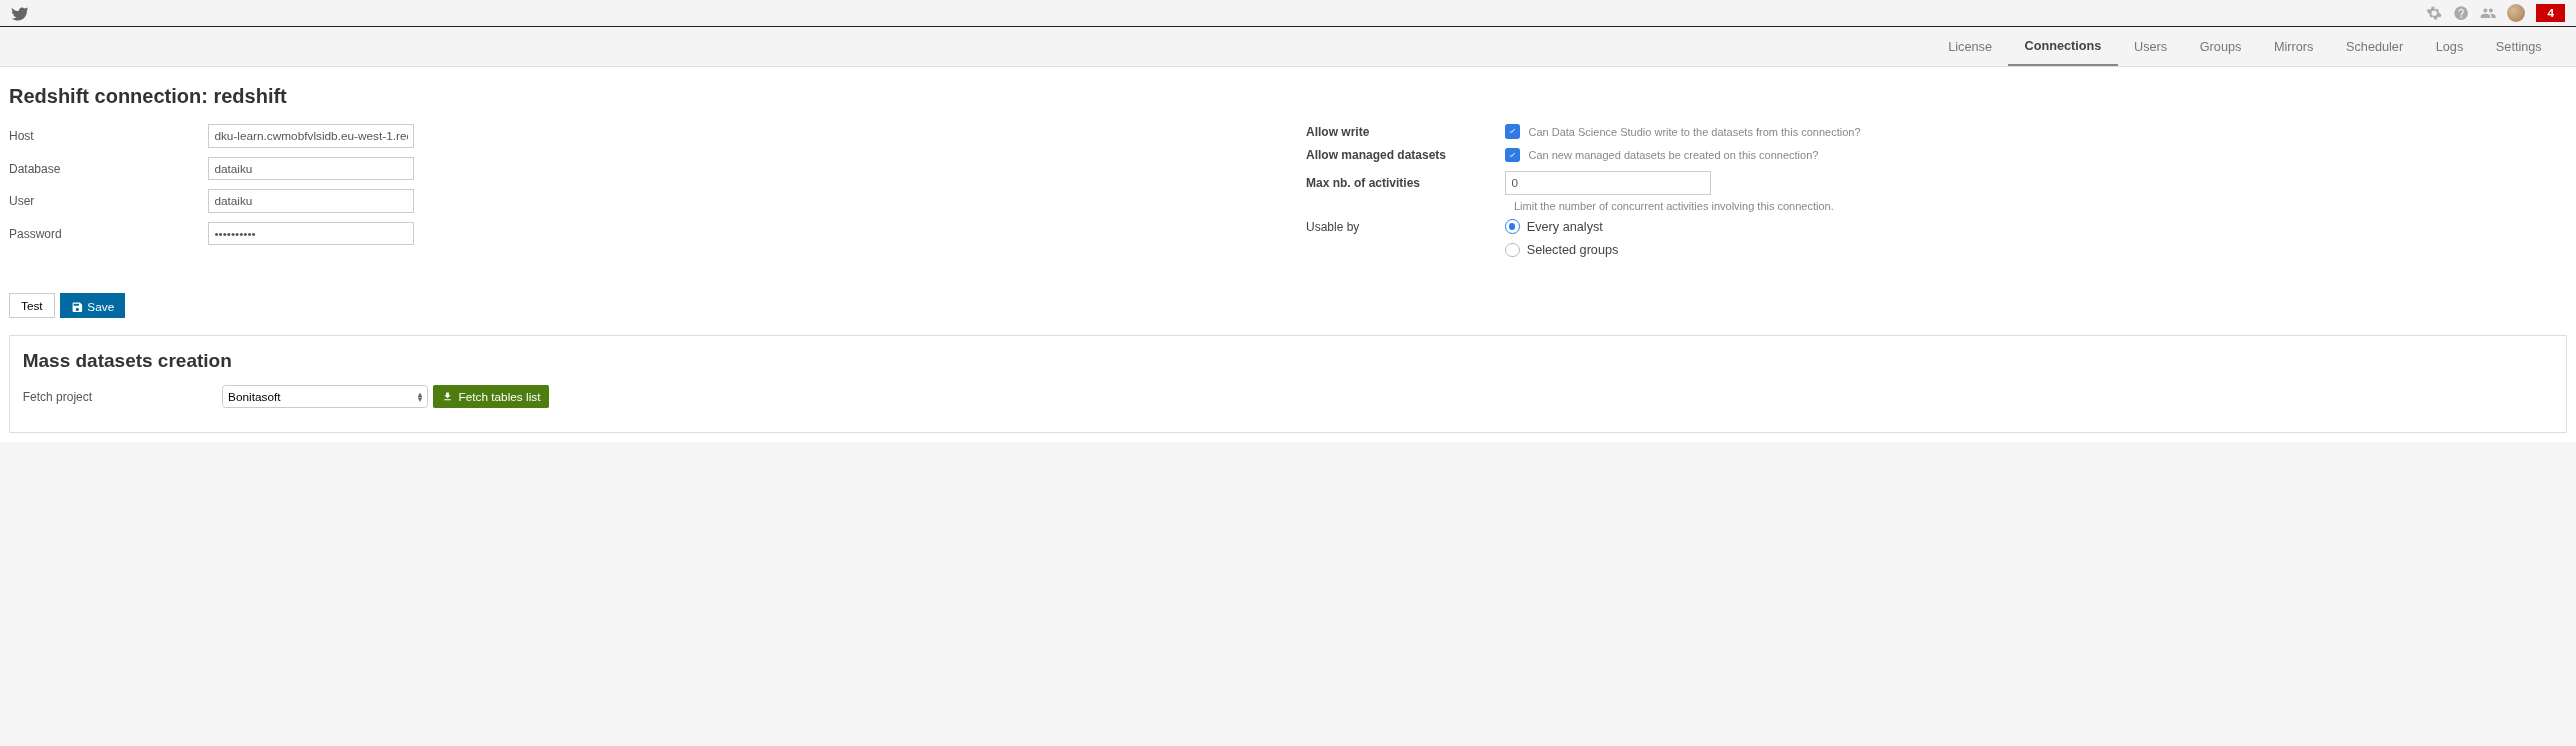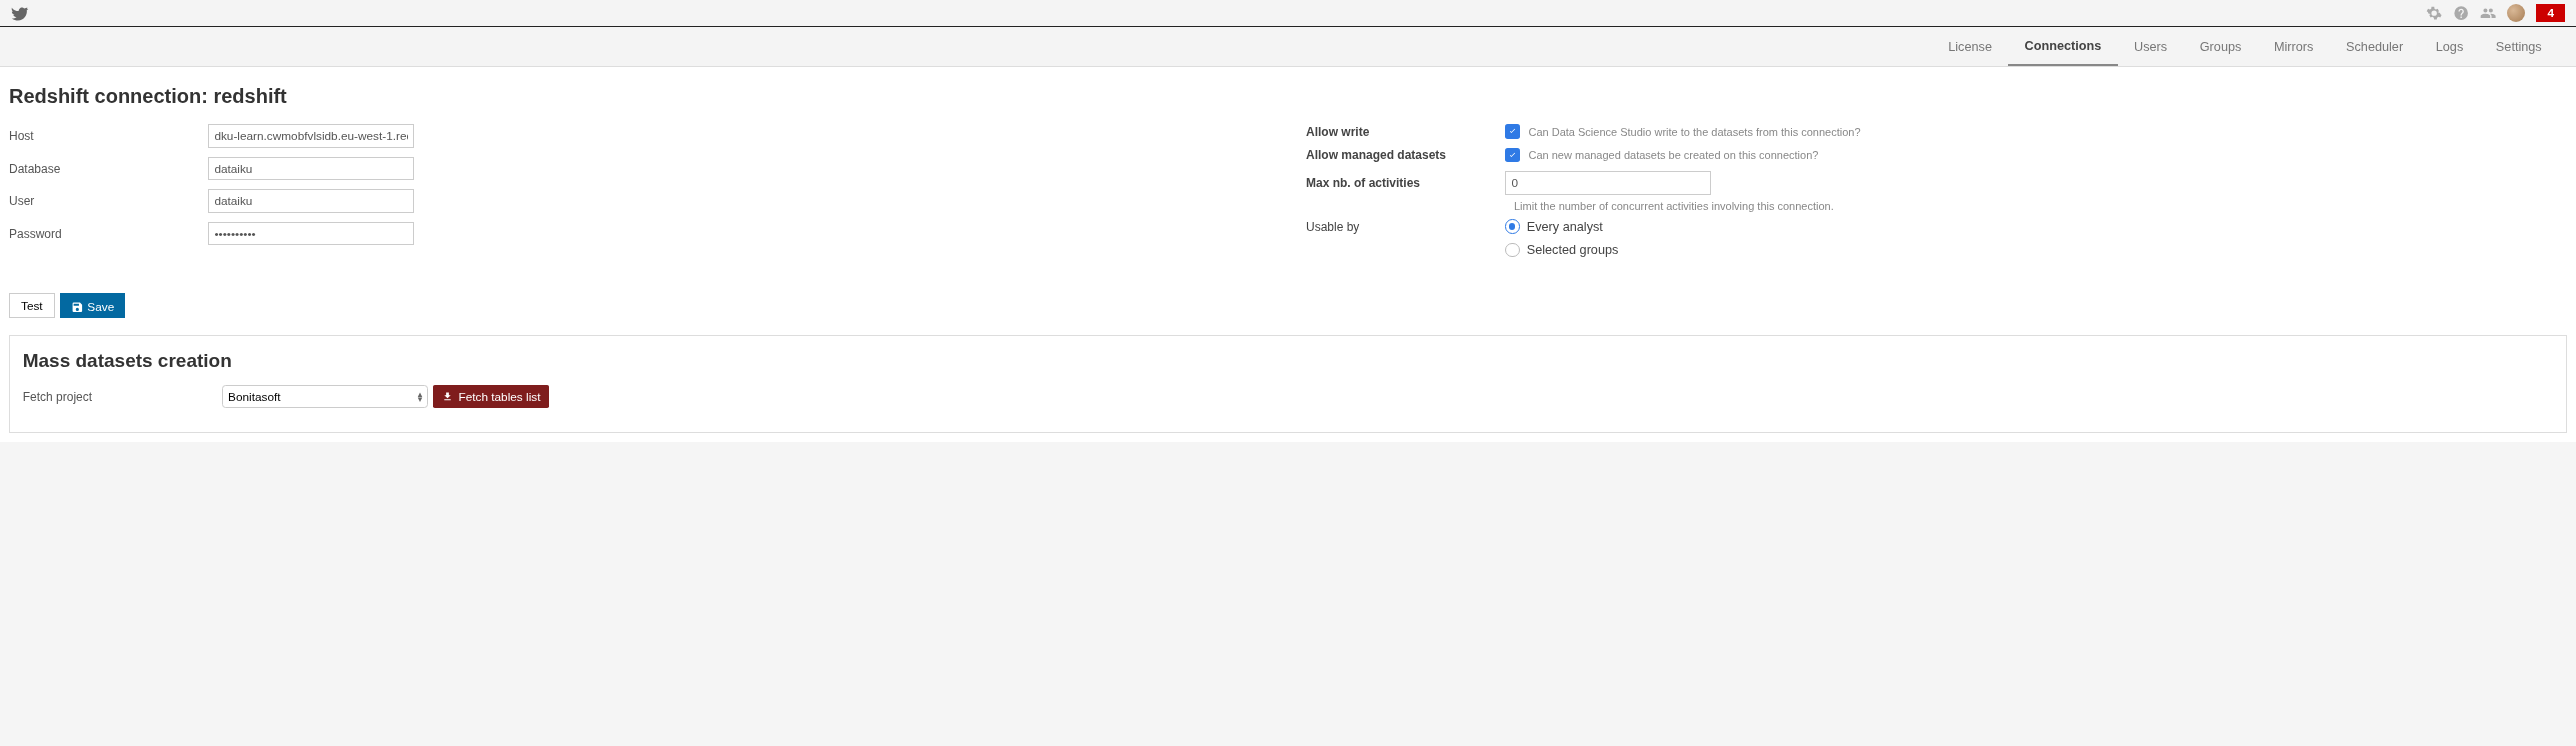--- a/index.html
+++ b/index.html
@@ -40,21 +40,21 @@
 .btn-test { border: 0.9px solid #ccc; background: #fff; padding: 4.5px 11px; font-size: 11.8px; cursor: pointer; }
 .btn-save { border: none; background: #0369a1; color: #fff; padding: 4.5px 11px; font-size: 11.8px; cursor: pointer; display: inline-flex; align-items: flex-end; gap: 3.6px; }
 .btn-save svg { width: 12.7px; height: 12.7px; fill: #fff; }
 
 .panel { border: 0.9px solid #ddd; margin-top: 16.3px; padding: 14.5px 12.7px; }
 .panel h2 { font-size: 19px; font-weight: bold; color: #333; margin-bottom: 12.7px; }
 .select { width: 206px; height: 23.5px; border: 0.9px solid #ccc; border-radius: 3.6px; padding: 1.8px 5.4px; font-size: 11.8px; background: #fff; cursor: pointer; appearance: none; position: relative; }
 .select-wrap { position: relative; display: inline-block; }
 .select-wrap::after { content: ''; position: absolute; right: 7.2px; top: 4.5px; width: 7.2px; height: 12.7px; pointer-events: none; background: linear-gradient(#666,#666) center/0.9px 0 no-repeat; }
 .select-chevron { position: absolute; right: 5.4px; top: 50%; transform: translateY(-50%); font-size: 9px; color: #666; pointer-events: none; display: flex; flex-direction: column; line-height: 5.4px; }
-.btn-fetch { border: none; background: #7f1d1d; color: #fff; padding: 4.5px 9px; font-size: 11.8px; cursor: pointer; display: inline-flex; align-items: center; gap: 5.4px; margin-left: 5.4px; border-radius: 1.8px; }
+.btn-fetch { border: none; background: #4d7c0f; color: #fff; padding: 4.5px 9px; font-size: 11.8px; cursor: pointer; display: inline-flex; align-items: center; gap: 5.4px; margin-left: 5.4px; border-radius: 1.8px; }
 .btn-fetch svg { width: 11px; height: 11px; fill: #fff; }
 </style>
 </head>
 <body>
 
 <div class="topbar">
   <div class="topbar-left">
     <svg class="bird-icon" viewBox="0 0 24 24">
         <path d="M22 4s-2 1-4 1c-1-1-3-2-5-1-2 1-3 3-3 5-4 0-8-2-10-5 0 0-1 4 2 6-1 0-2-.3-2-.3 0 2 1 4 4 5-1 .3-2 .2-2 .2 1 2 3 3 5 3-2 1-4 2-7 2 3 2 6 3 9 3 9 0 14-8 13-15 1-.7 2-2 2-2s-1 .6-2 .7C22 6 23 5 23 4z"></path>
       </svg>

